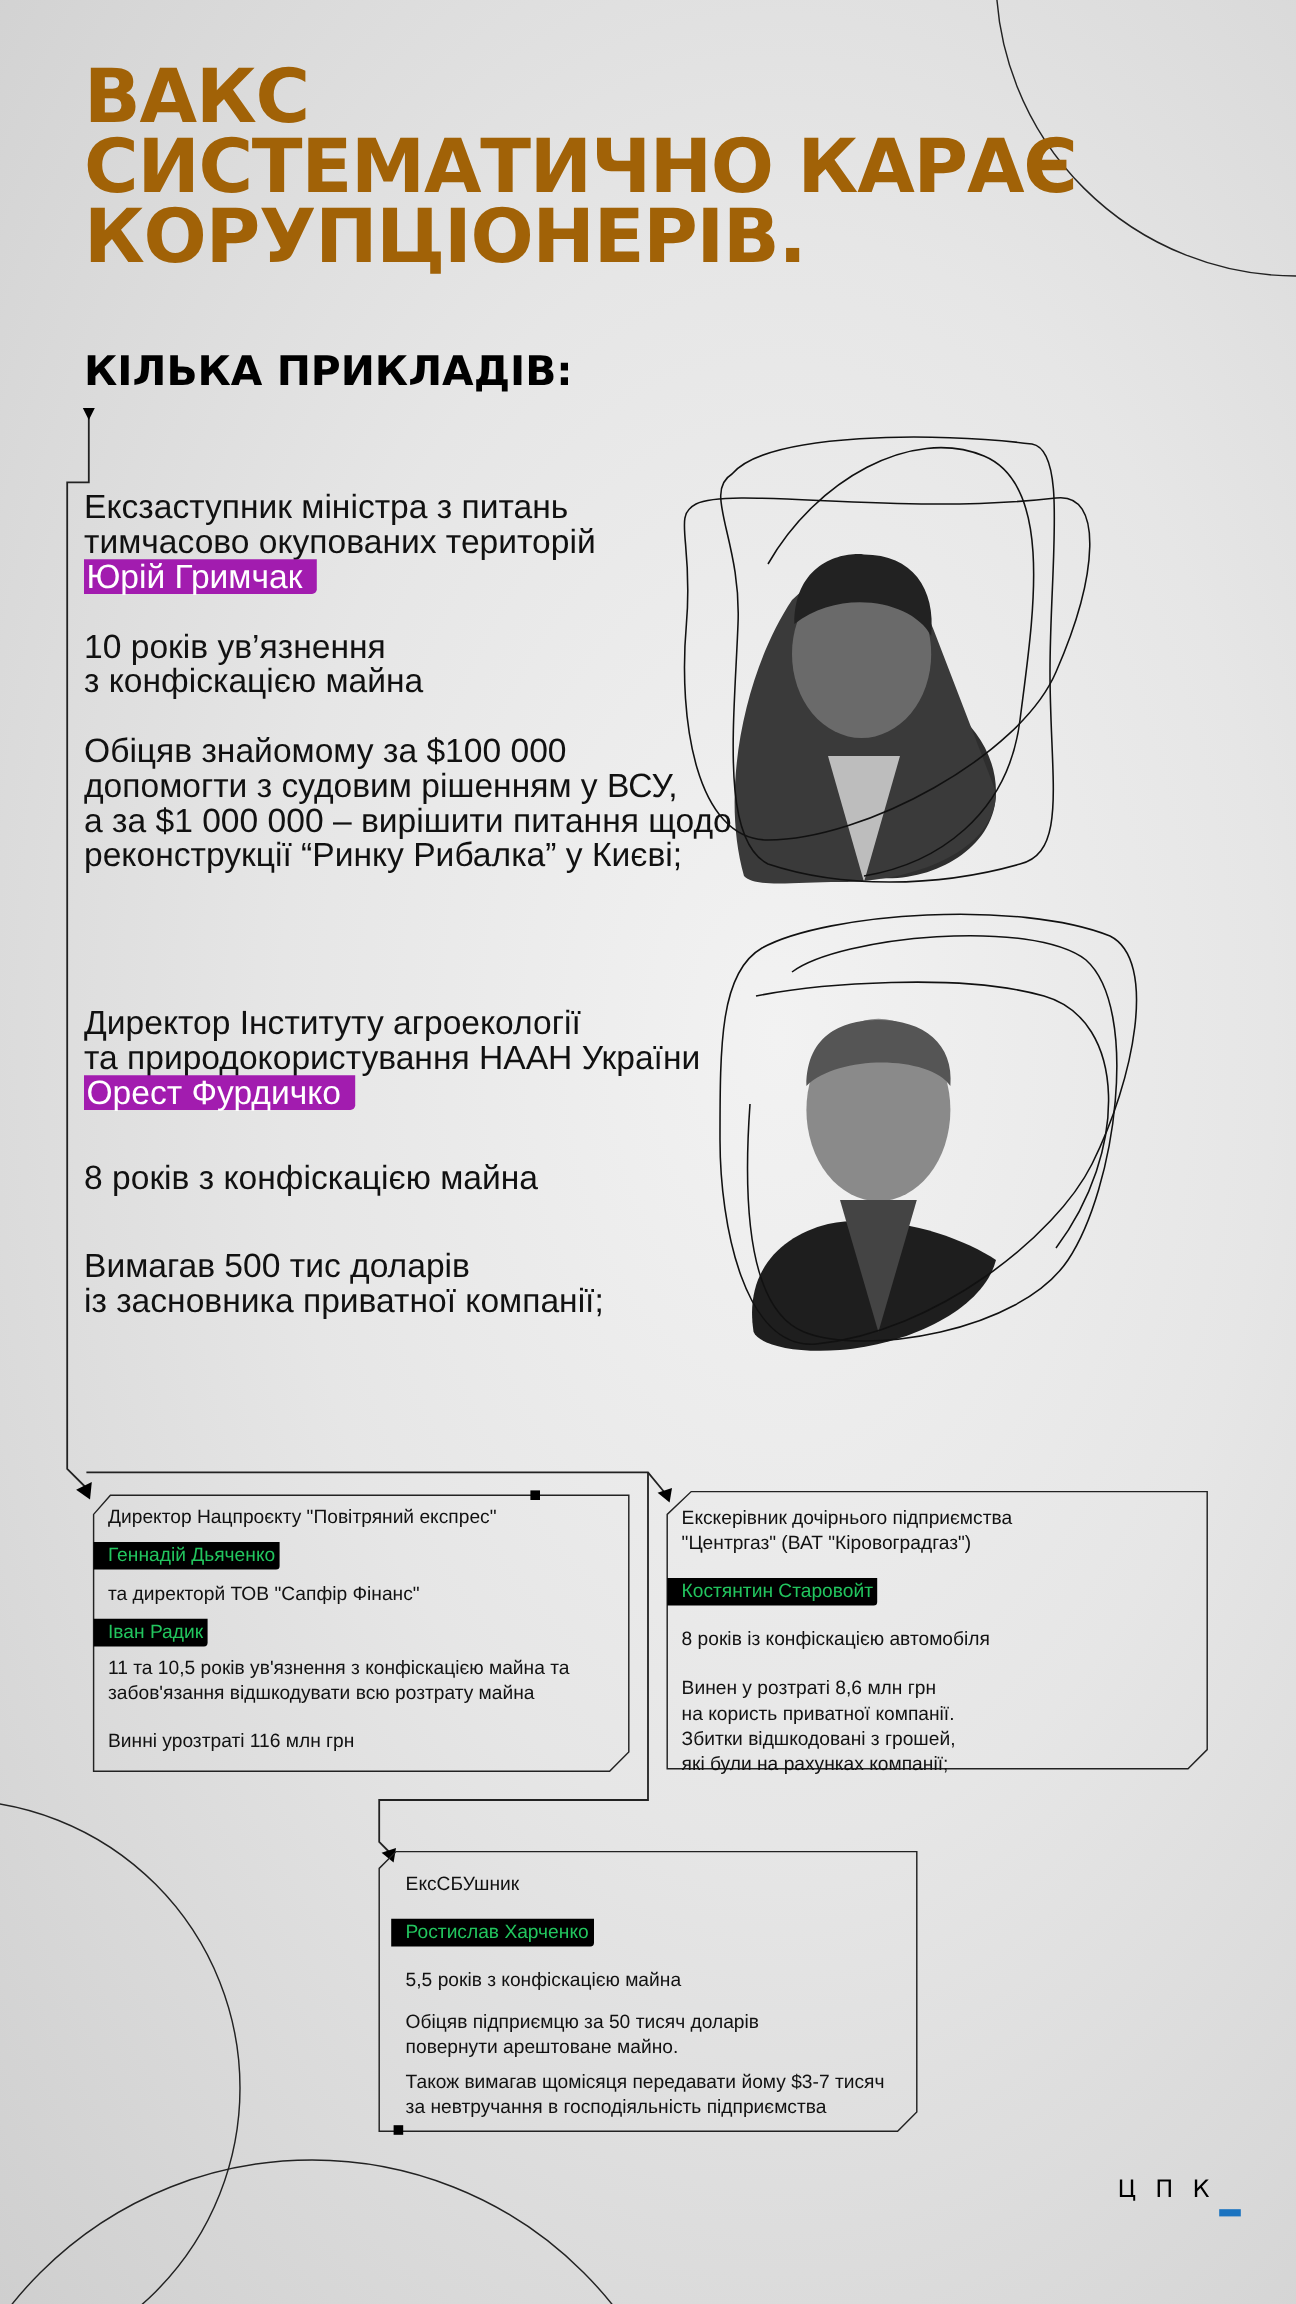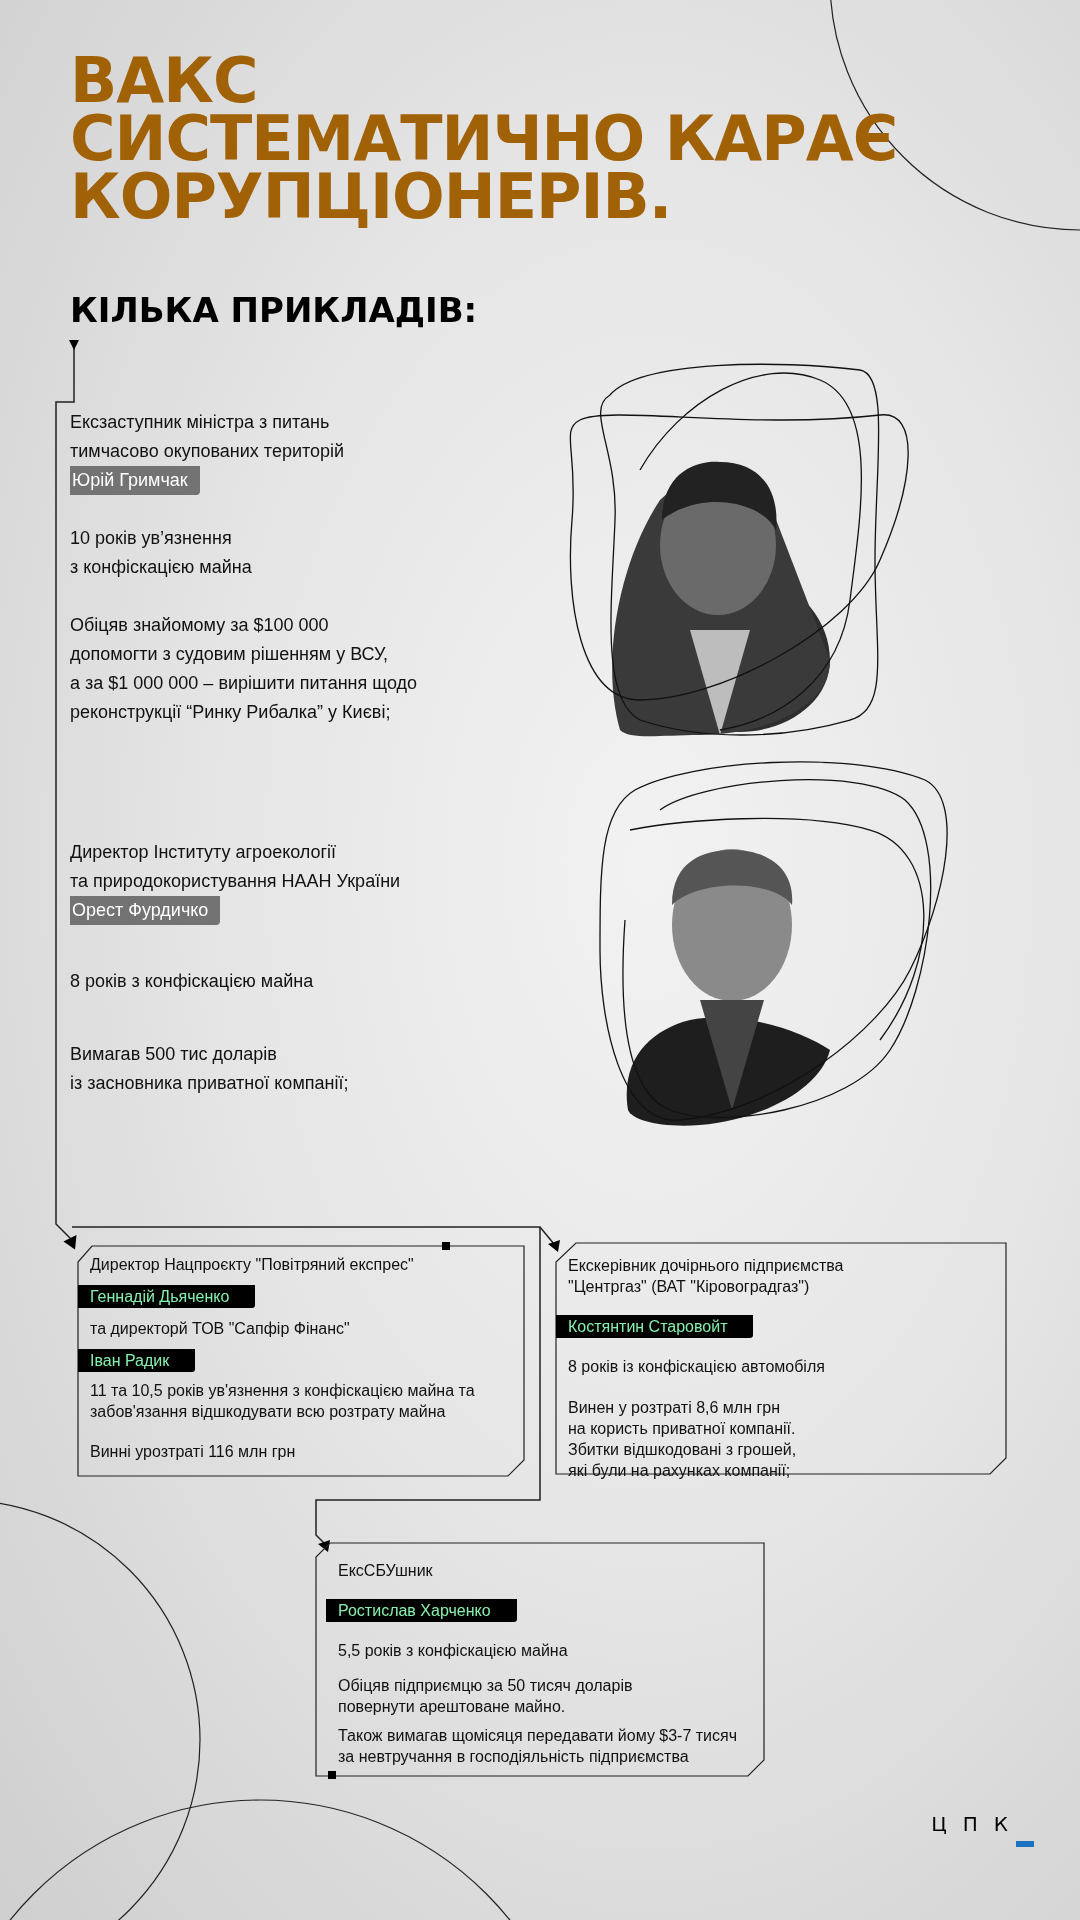--- a/index.html
+++ b/index.html
@@ -3,26 +3,26 @@
 <meta charset="utf-8">
 <style>
   html,body{margin:0;padding:0;}
   body{width:1080px;height:1920px;position:relative;overflow:hidden;
     background:radial-gradient(ellipse at 60% 45%, #f2f2f2 0%, #e6e6e6 45%, #cfcfcf 100%);
     font-family:"Liberation Sans", sans-serif;color:#111;}
   .abs{position:absolute;}
   .title{left:70px;top:52px;font-family:"DejaVu Sans", sans-serif;font-weight:900;font-size:62px;line-height:58px;letter-spacing:-1px;color:#a16207;margin:0;}
   .title div{white-space:nowrap;}
   .subtitle{left:70px;top:290px;font-family:"DejaVu Sans", sans-serif;font-weight:900;font-size:34px;color:#000;margin:0;}
-  .block{left:70px;font-size:18px;line-height:29px;color:#111;}
+  .block{left:70px;font-size:28px;line-height:29px;color:#111;}
   .block p{margin:0;}
-  .name-tag{display:inline-block;background:#737373;color:#fff;padding:0 12px 0 2px;border-bottom-right-radius:4px;}
+  .name-tag{display:inline-block;background:#a21caf;color:#fff;padding:0 12px 0 2px;border-bottom-right-radius:4px;}
   .card{font-size:16px;line-height:21px;color:#111;}
   .card p{margin:0;}
-  .card .tag{display:inline-block;background:#000;color:#86efac;padding:1px 26px 1px 12px;margin-left:-12px;border-bottom-right-radius:3px;}
+  .card .tag{display:inline-block;background:#000;color:#22c55e;padding:1px 4px 1px 12px;margin-left:-12px;border-bottom-right-radius:3px;}
   .logo{right:56px;top:1812px;font-family:"DejaVu Sans", sans-serif;font-weight:400;font-size:20px;letter-spacing:16px;color:#000;}
   .logo-bar{left:1016px;top:1841px;width:18px;height:6px;background:#1a73c0;}
   svg.lines{position:absolute;left:0;top:0;}
 </style>
 </head>
 <body>
 
 <svg class="lines" width="1080" height="1920" viewBox="0 0 1080 1920">
 
   <circle cx="1080" cy="-20" r="250" fill="none" stroke="#222" stroke-width="1.2"></circle>

